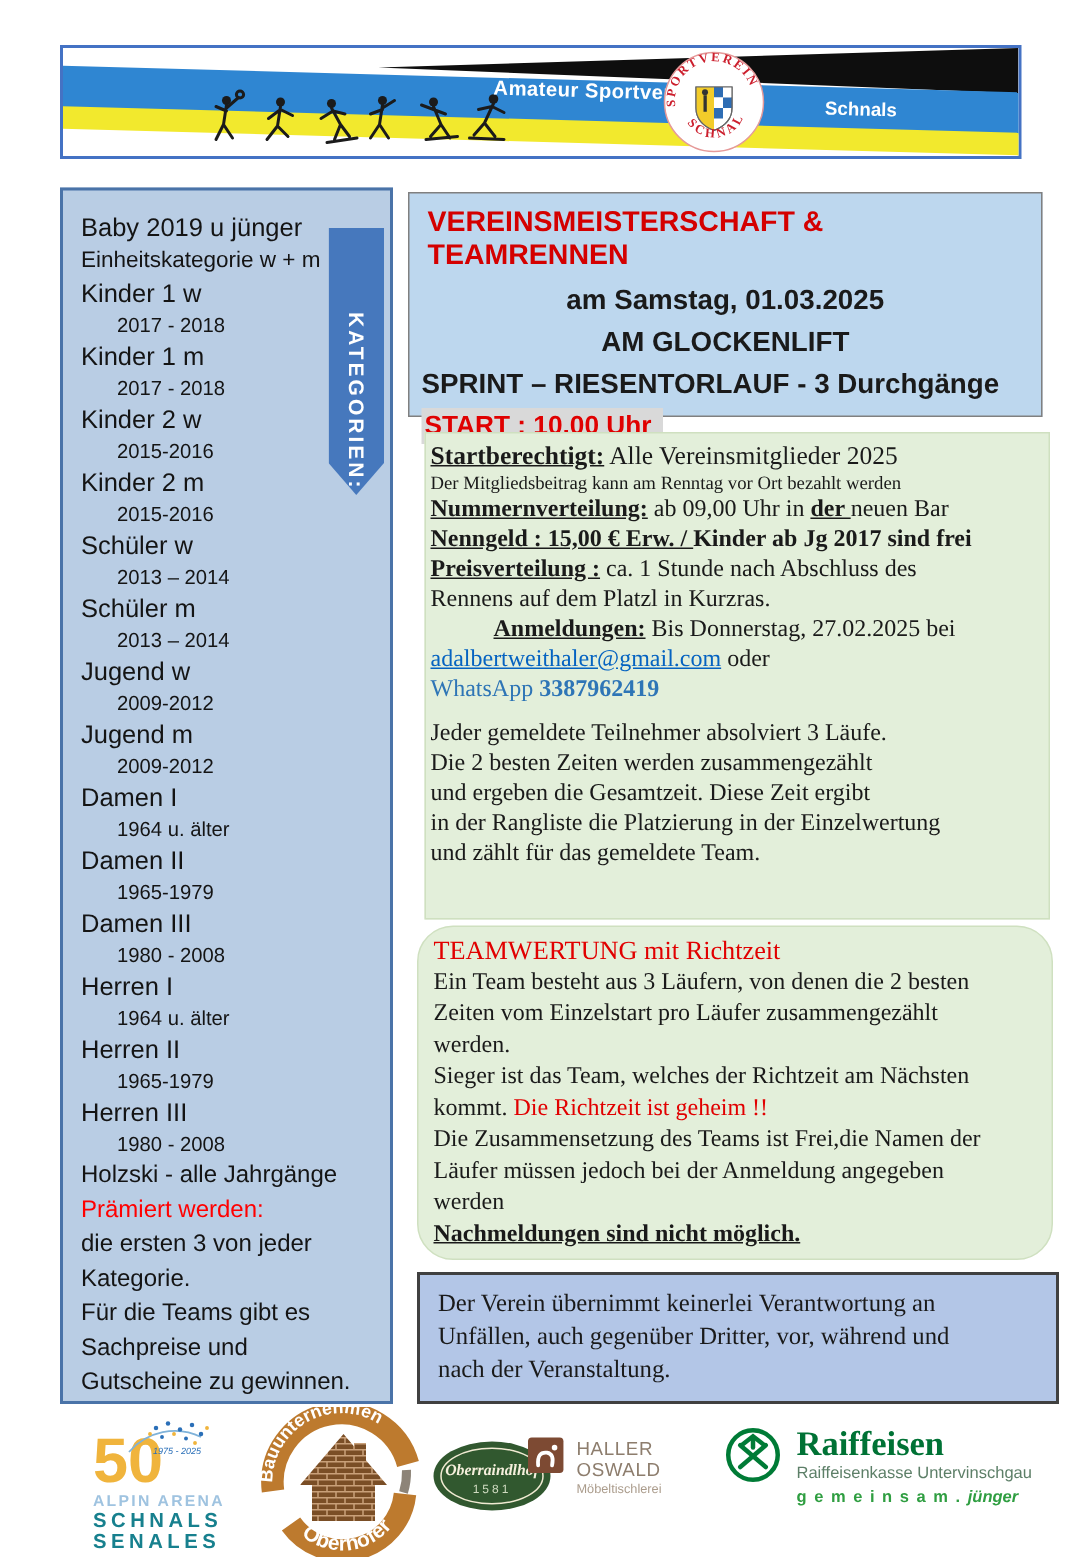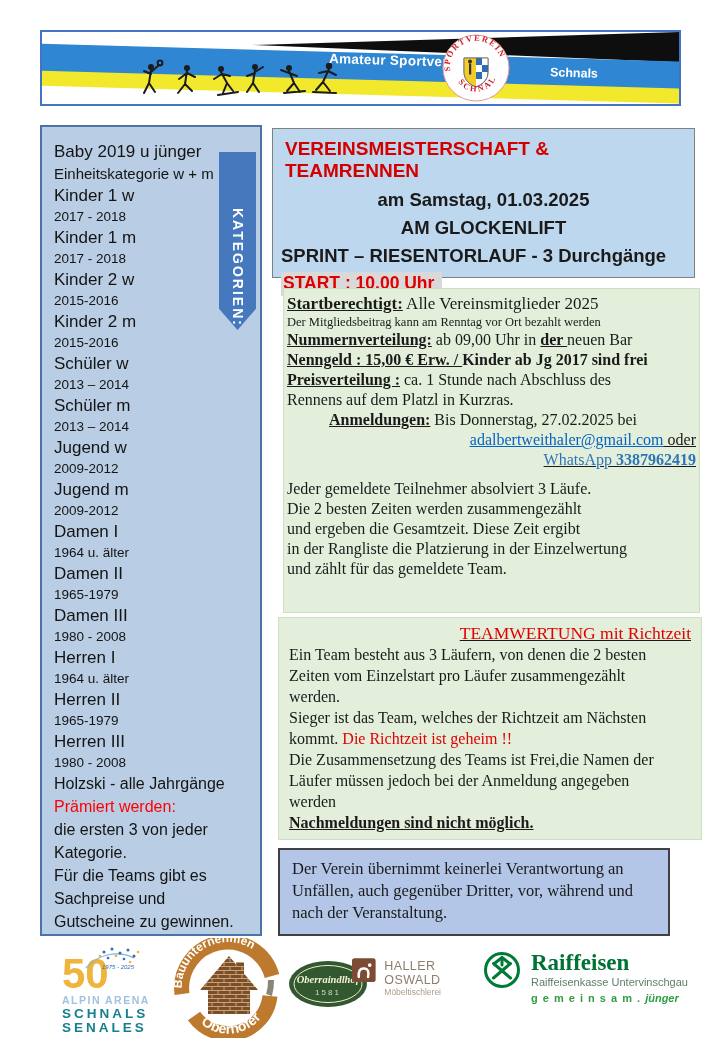--- a/index.html
+++ b/index.html
@@ -20,21 +20,21 @@
           font-size:13.5px;transform:rotate(1.6deg);letter-spacing:.3px;}
   .club-name2{position:absolute;left:508px;top:34px;color:#fff;font-weight:bold;
           font-size:12.5px;transform:rotate(1.6deg);}
   .badge{position:absolute;left:400px;top:2px;width:68px;height:68px;}
 
   
   .sidebar{position:absolute;left:40px;top:125px;width:222px;height:811px;
           background:#b9cde4;border:2px solid #4a73a8;box-sizing:border-box;
           padding:13px 0 0 12px;color:#141414;}
   .st-bold{font-size:17px;font-weight:normal;line-height:23px;}
-  .st-small{font-size:13.5px;line-height:19px;}
+  .st-small{font-size:13.5px;line-height:19px;margin-left:24px;}
   .st-plainsm{font-size:15px;line-height:21px;}
   .st-plain{font-size:16px;line-height:23px;}
   .st-red{font-size:16px;line-height:23px;color:#ff0000;}
 
   .ribbon{position:absolute;left:219px;top:152px;width:37px;height:178px;background:#4678bd;
           clip-path:polygon(0 0,100% 0,100% 88%,50% 100%,0 88%);z-index:2;
           display:flex;justify-content:center;}
   .ribbon-text{writing-mode:vertical-rl;color:#fff;font-size:14px;font-weight:bold;
           letter-spacing:2px;margin-top:56px;}
 
@@ -45,37 +45,37 @@
   .t-red{color:#d40000;font-weight:bold;font-size:19px;margin:2px 0 7px 4px;}
   .t-c{text-align:center;font-weight:bold;font-size:18.5px;color:#1a1a1a;margin-bottom:6px;}
   .t-l{font-weight:bold;font-size:18.5px;color:#1a1a1a;margin-bottom:5px;}
   .start-badge{display:inline-block;background:#d9d9d9;color:#e00000;font-weight:bold;
           font-size:17.5px;padding:1px 8px 2px 2px;}
 
   
   .green-box{position:absolute;background:#e3efda;border:1px solid #cfe0c0;
           box-sizing:border-box;font-family:"Liberation Serif",serif;color:#1a1a1a;}
   .box1{left:283px;top:288px;width:417px;height:325px;padding:5px 3px;font-size:16px;}
-  .box2{left:278px;top:617px;width:424px;height:223px;padding:5px 10px;font-size:16px;}
+  .box2{left:278px;top:617px;width:424px;height:223px;padding:5px 10px;font-size:16px;border-radius:24px;}
   .rich-line{line-height:20px;}
   .box2 .rich-line{line-height:21px;}
-  .align-center{text-align:right;text-decoration:underline;}
+  .align-center{text-align:left;}
   .align-indent{padding-left:42px;}
   .cls-small{font-size:12.5px;line-height:16px;}
   .cls-gap{height:9px;}
   .cls-first{font-size:17px;}
   .cls-team-title{font-size:17.5px;line-height:25px;}
   .seg-b{font-weight:bold;}
   .seg-u{text-decoration:underline;}
   .seg-red{color:#e10000;}
   .seg-blue{color:#2e75b6;}
   .seg-link{color:#0563c1;text-decoration:underline;cursor:pointer;}
 
   
-  .disclaimer{position:absolute;left:278px;top:848px;width:392px;height:88px;
+  .disclaimer{position:absolute;left:278px;top:848px;width:428px;height:88px;
           background:#b3c6e7;border:2px solid #404040;box-sizing:border-box;
           padding:8px 12px;font-family:"Liberation Serif",serif;font-size:16.5px;color:#1a1a1a;}
   .disclaimer .rich-line{line-height:22px;}
 
   
   .logo{position:absolute;}
   .alpin{left:56px;top:944px;width:112px;height:92px;}
   .oberhofer{left:170px;top:938px;width:118px;height:100px;}
   .oberraindlhof{left:288px;top:960px;width:80px;height:48px;}
   .haller{left:352px;top:956px;width:126px;height:44px;display:flex;gap:7px;align-items:flex-start;}

